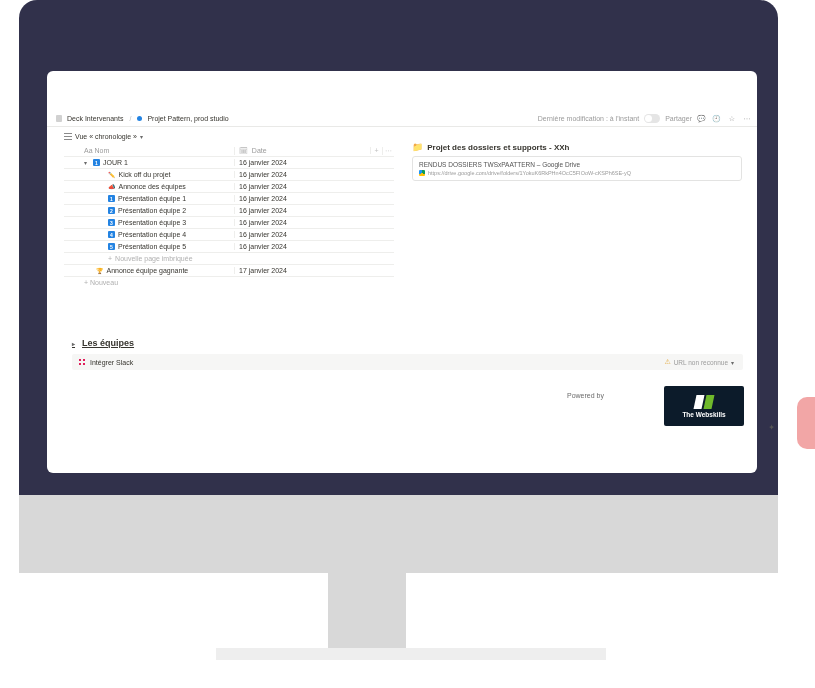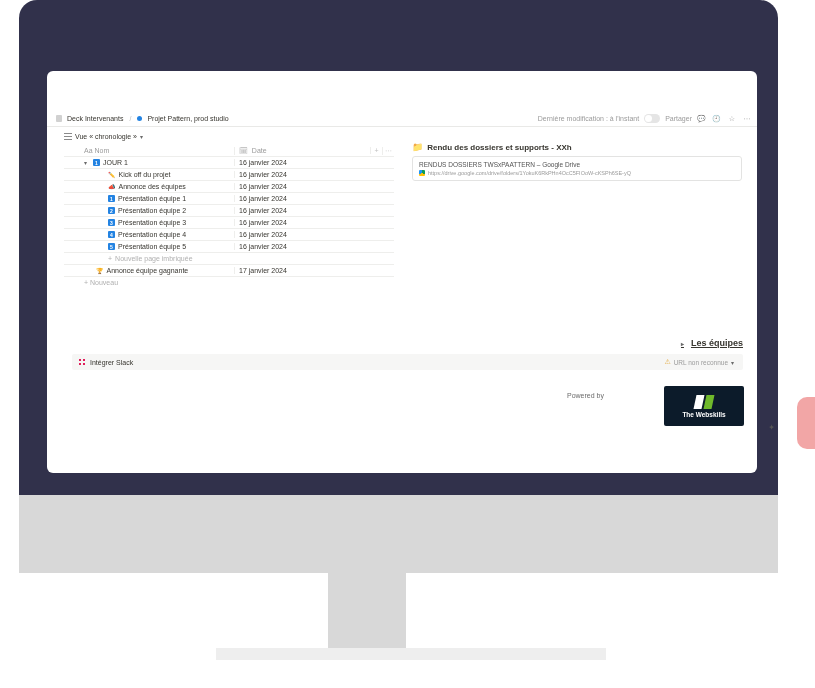--- a/index.html
+++ b/index.html
@@ -153,21 +153,21 @@
     border-radius:1px;
     flex-shrink:0;
   }
 
   
   .section {
     position: absolute;
     left: 25px; top: 267px;
     width: 671px;
   }
-  .section-title { display:flex; align-items:center; gap:4px; font-size:9px; font-weight:600; text-decoration: underline; margin-bottom:6px;justify-content:flex-end;}
+  .section-title { display:flex; align-items:center; gap:4px; font-size:9px; font-weight:600; text-decoration: underline; margin-bottom:6px;}
   .slack-row {
     background: #f6f6f5;
     border-radius: 2px;
     height: 16px;
     display: flex;
     align-items: center;
     padding: 0 6px;
     justify-content: space-between;
   }
   .slack-left { display:flex; align-items:center; gap:4px; }
@@ -368,21 +368,21 @@
     </div>
 
     <div class="newrow">
       <span>+ Nouveau</span>
     </div>
   </div>
 
   <div class="right-panel">
     <div class="folder-hdr">
       <span class="folder-icon">📁</span>
-      <span>Rendu des dossiers et supports - XXh</span>
+      <span>Projet des dossiers et supports - XXh</span>
     </div>
     <div class="drive-box">
       <div class="drive-title">RENDUS DOSSIERS TWSxPAATTERN – Google Drive</div>
       <div class="drive-url">
         <span class="gdrive-icon"></span>
         <span>https://drive.google.com/drive/folders/1YokuK6RkPHn4OcC5FIOoW-cKSPh6SE-yQ</span>
       </div>
     </div>
   </div>
 

